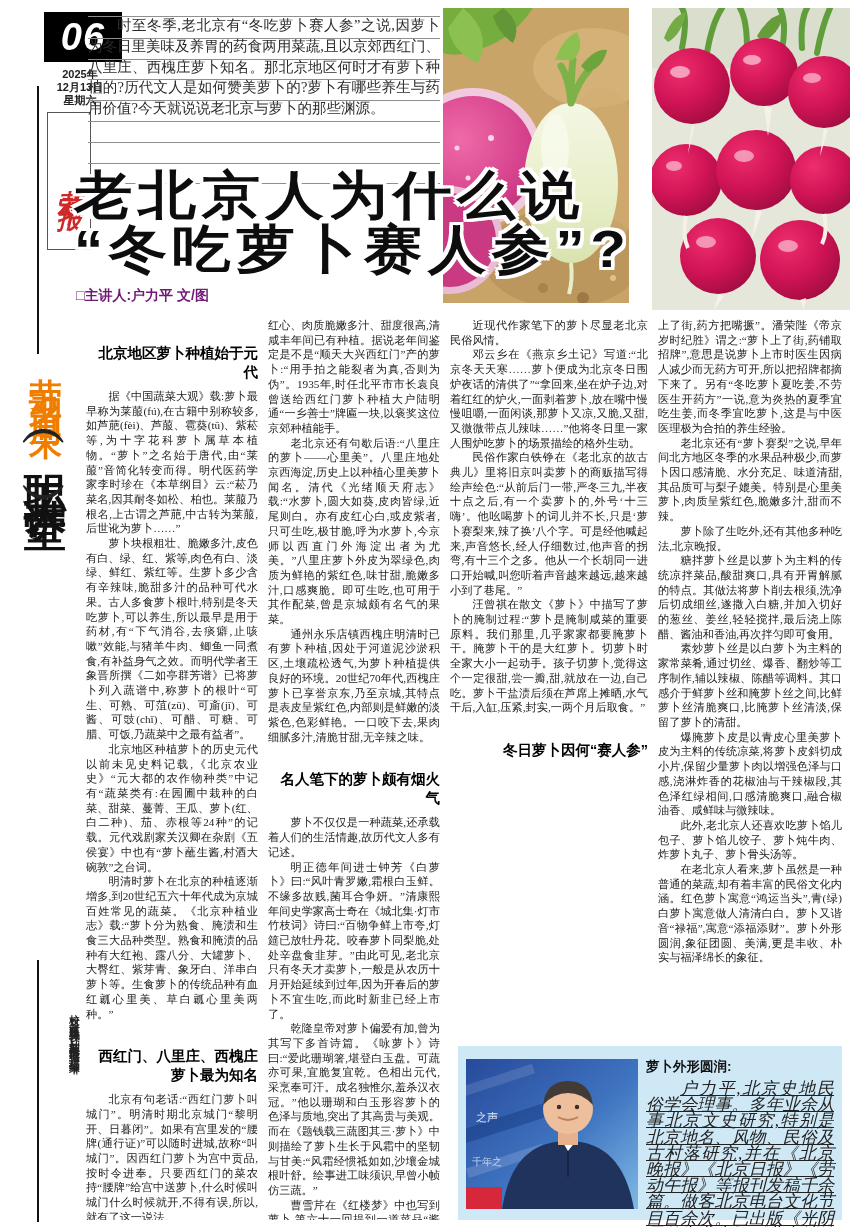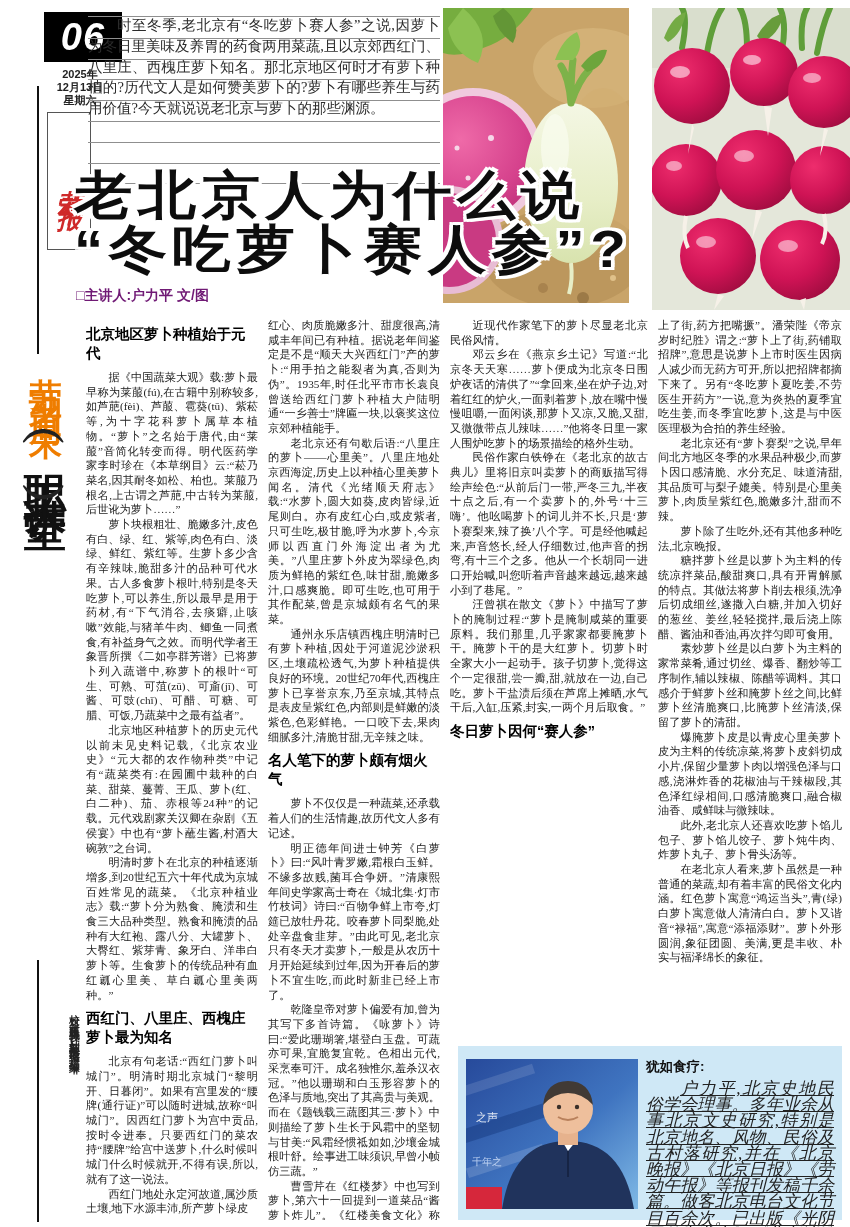--- a/index.html
+++ b/index.html
@@ -81,21 +81,21 @@
   .columns {
     position:absolute; left:86px; top:318px; width:756px; height:902px;
     display:flex; gap:10px; overflow:hidden;
   }
   .col { width:172px; height:100%; overflow:hidden; font-size:11.2px; line-height:14.7px; color:#222; }
   .col:nth-child(3){ width:198px; }
   .col:nth-child(4){ width:184px; }
   .col p { text-indent:2em; text-align:justify; margin:0; }
   .col h3 {
     font-family:"Liberation Sans","DejaVu Sans",sans-serif; font-weight:700;
-    font-size:14.5px; line-height:19px; text-align:left; color:#000; margin:7px 0 7px;
+    font-size:14.5px; line-height:19px; text-align:right; color:#000; margin:26px 0 7px;
   }
   
   .speaker-box {
     position:absolute; left:458px; top:1046px; width:384px; height:174px;
     background:#cfe8f6; z-index:4;
   }
   .speaker-photo { position:absolute; left:8px; top:13px; width:172px; height:150px; }
   .speaker-text { position:absolute; left:188px; top:12px; width:188px; }
   .speaker-title {
     font-family:"Liberation Sans","DejaVu Sans",sans-serif; font-weight:bold;
@@ -285,18 +285,18 @@
       <path d="M96,82 L102,92 L110,82 Z" fill="#ffffff"></path>
       <line x1="102" y1="92" x2="102" y2="118" stroke="#162444" stroke-width="2"></line>
       <rect x="92" y="70" width="20" height="16" fill="#e6b28d"></rect>
       <circle cx="102" cy="50" r="25" fill="#eebf9c"></circle>
       <path d="M77,46 Q80,22 102,22 Q124,22 127,46 Q116,34 102,34 Q88,34 77,46 Z" fill="#413a35"></path>
       <path d="M92,58 Q102,64 112,58" stroke="#b9815c" stroke-width="2" fill="none"></path>
       <circle cx="93" cy="48" r="2.2" fill="#3a2f28"></circle>
       <circle cx="111" cy="48" r="2.2" fill="#3a2f28"></circle>
     </svg>
     <div class="speaker-text">
-      <div class="speaker-title">犹如食疗:</div>
+      <div class="speaker-title">萝卜外形圆润:</div>
       <div class="speaker-body">户力平,北京史地民俗学会理事。多年业余从事北京文史研究,特别是北京地名、风物、民俗及古村落研究,并在《北京晚报》《北京日报》《劳动午报》等报刊发稿千余篇。做客北京电台文化节目百余次。已出版《光阴里的老北京》《北京地铁站名掌故》《京西海淀说故》《香山传说》等。</div>
     </div>
   </div>
 
 </div>
 
 </body></html>

